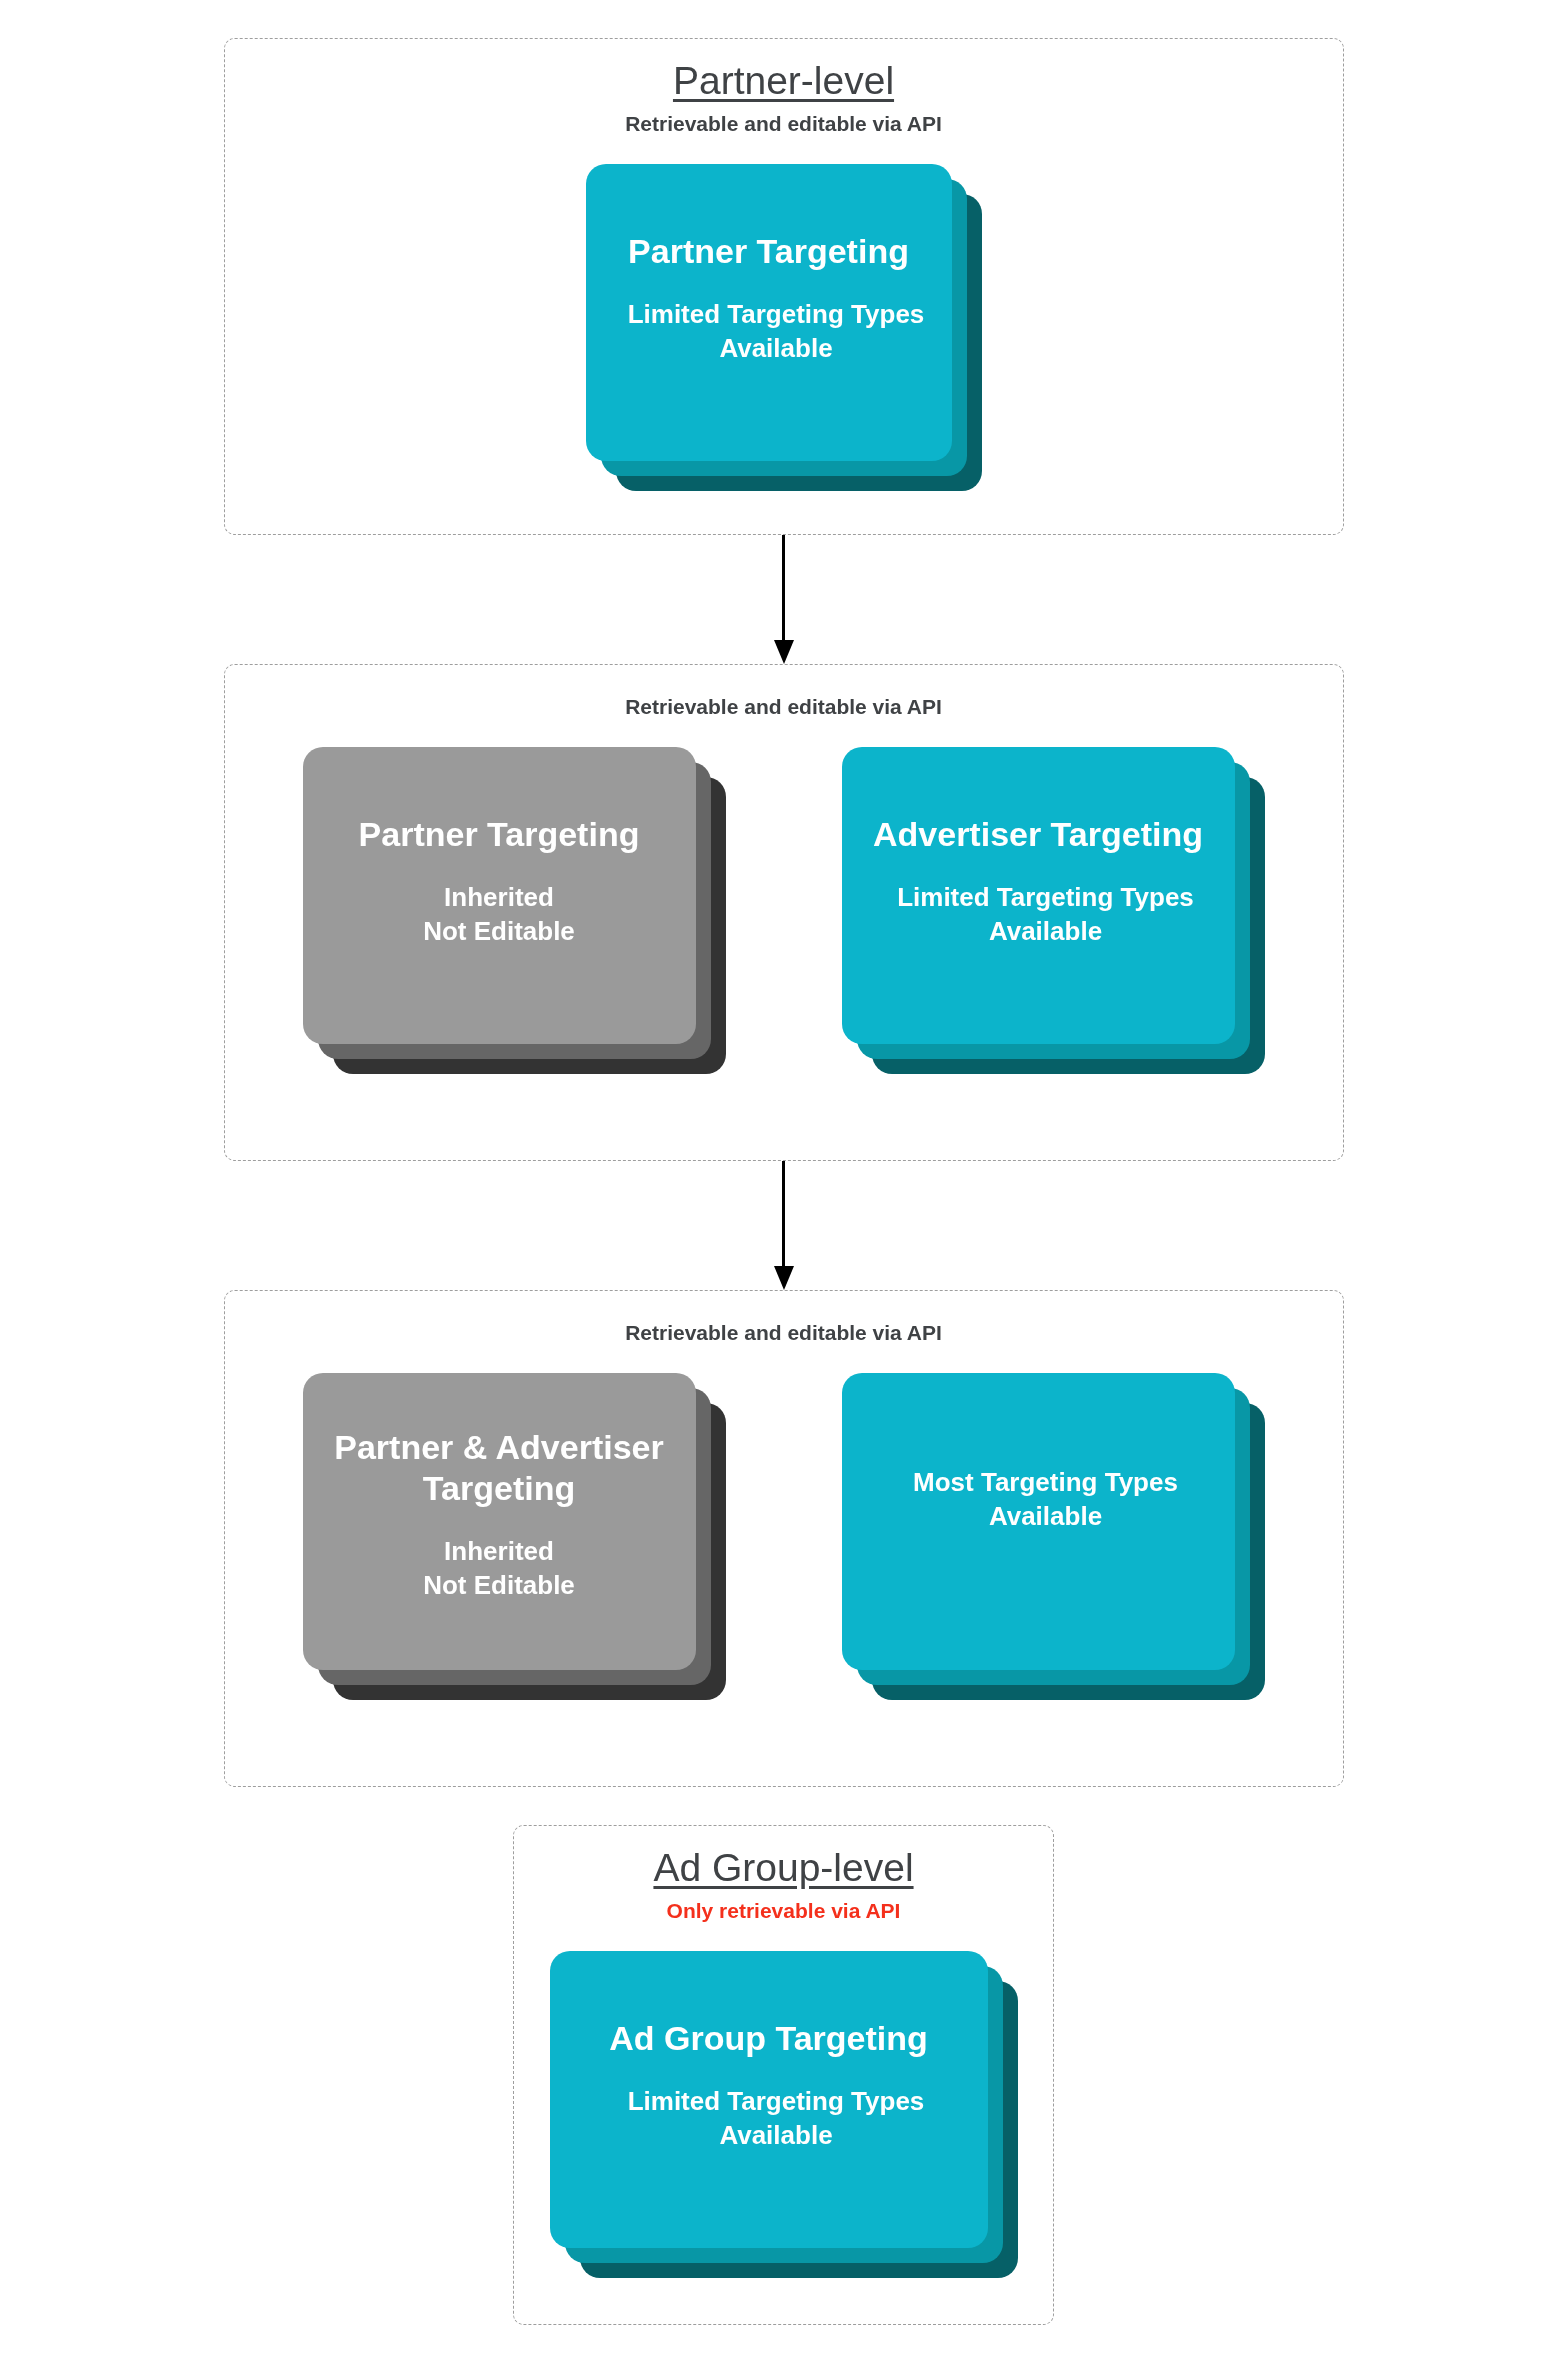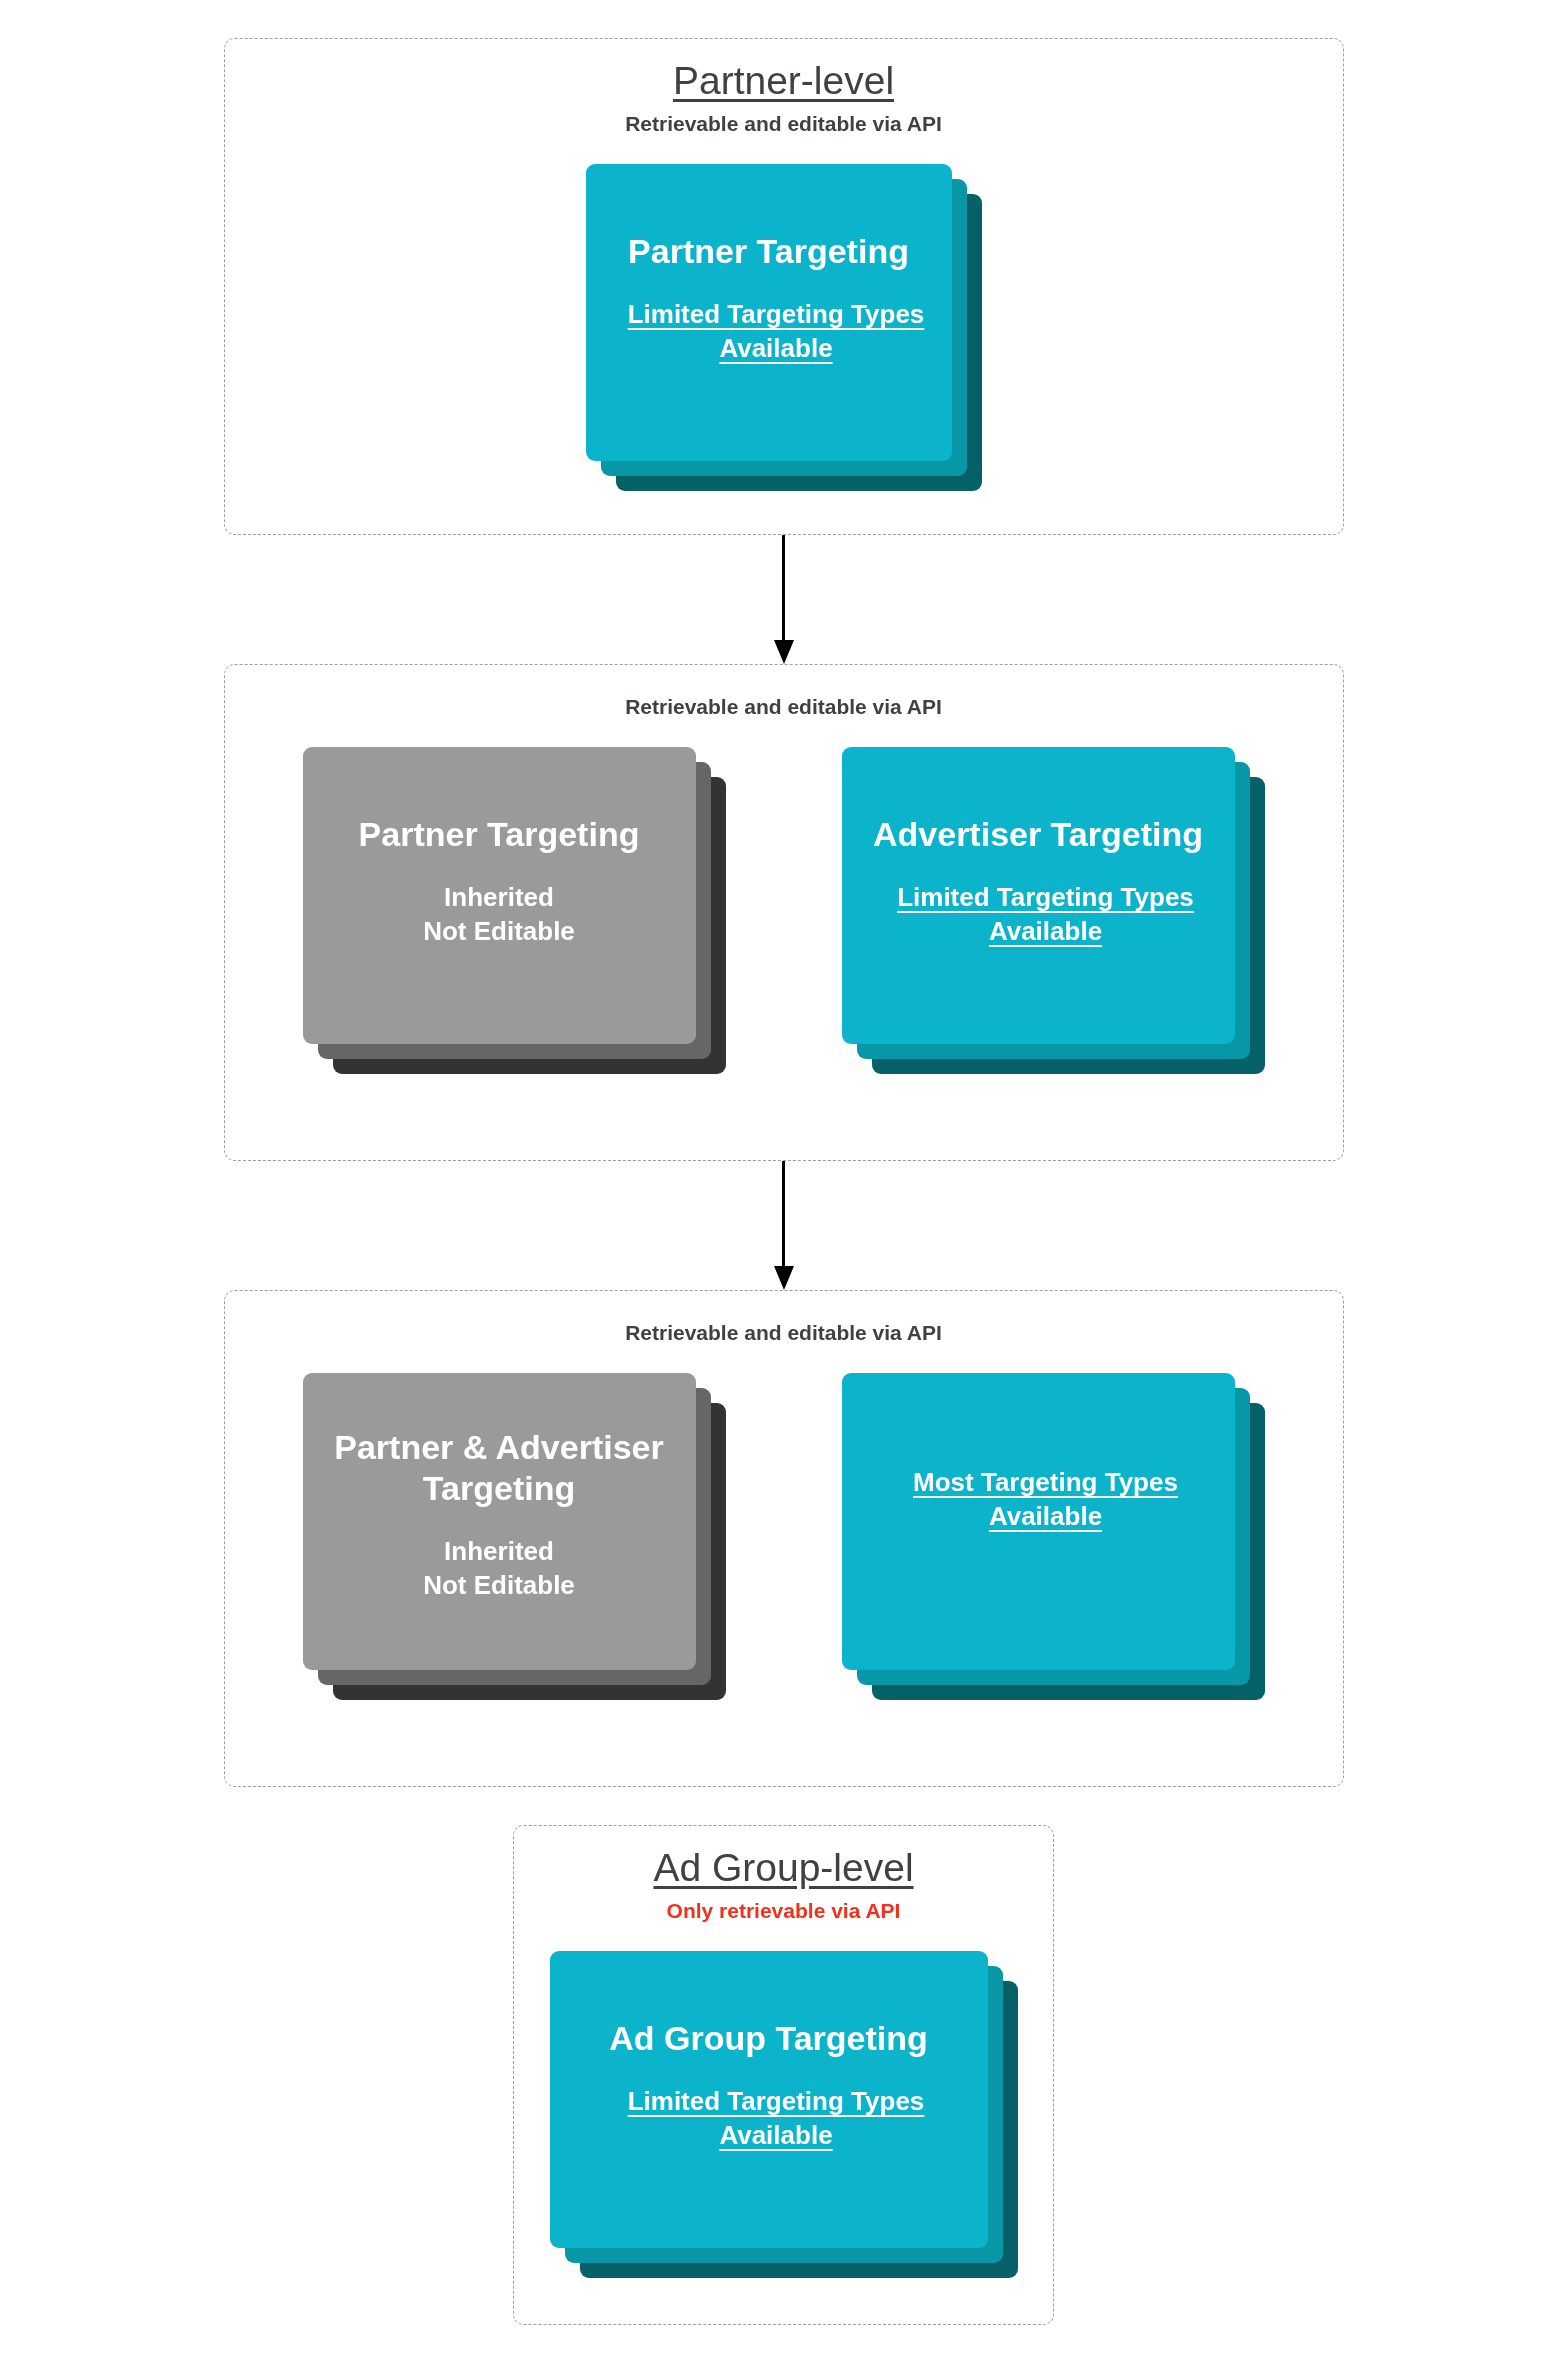--- a/index.html
+++ b/index.html
@@ -54,38 +54,38 @@
 
   
   .stack{
     position:relative;
     width:calc(var(--w,393px) + 30px);
     height:328px;
   }
   .stack .layer,.stack .card{
     position:absolute;
     width:var(--w,393px);height:297px;
-    border-radius:9px;
+    border-radius:20px;
   }
   .stack .layer.back{left:30px;top:30px;}
   .stack .layer.mid{left:15px;top:15px;}
   .stack .card{left:0;top:0;padding-top:67px;color:var(--card-text,#ffffff);}
   .stack .card.two-line-title{padding-top:54px;}
 
   .stack.teal .card{background:var(--card-teal,#0cb4cb);}
   .stack.teal .layer.mid{background:var(--card-teal-mid,#0897a6);}
   .stack.teal .layer.back{background:var(--card-teal-dark,#066067);}
   .stack.gray .card{background:var(--card-gray,#9a9a9a);}
   .stack.gray .layer.mid{background:var(--card-gray-mid,#666666);}
   .stack.gray .layer.back{background:var(--card-gray-dark,#333333);}
 
   .card-title{font-size:34px;font-weight:700;line-height:41px;}
   .card-body{margin-top:25px;font-size:26px;font-weight:700;line-height:34px;}
   .card-title span,.card-body span{display:block;}
-  .card-body.underlined span{text-decoration:underline;text-underline-offset:4.5px;margin-left:15px;}
+  .card-body.underlined span{text-underline-offset:4.5px;margin-left:15px;}
 
   
   .arrow{
     height:129px;width:23px;margin:0 auto;
     display:flex;flex-direction:column;align-items:center;
   }
   .arrow-line{flex:1;width:3.6px;background:var(--arrow-black,#000);}
   .arrow-head{
     width:0;height:0;margin-top:-0.9px;
     border-left:10.7px solid transparent;

